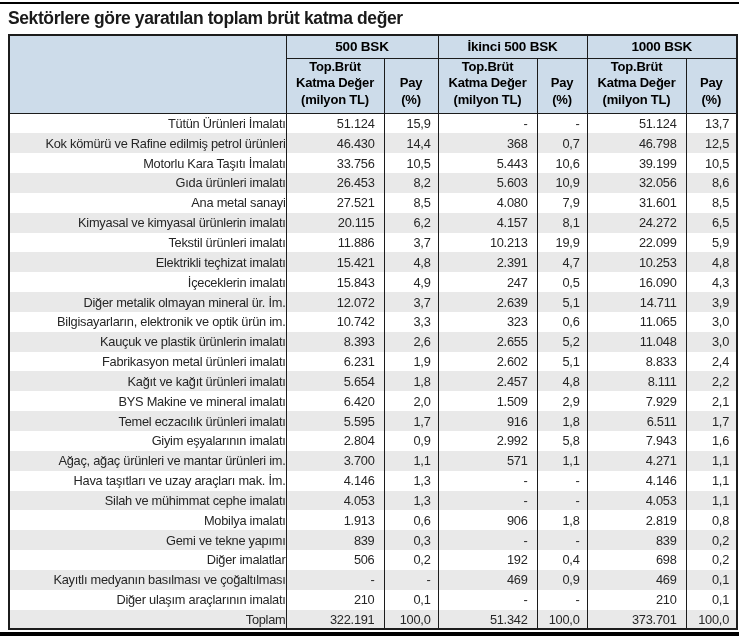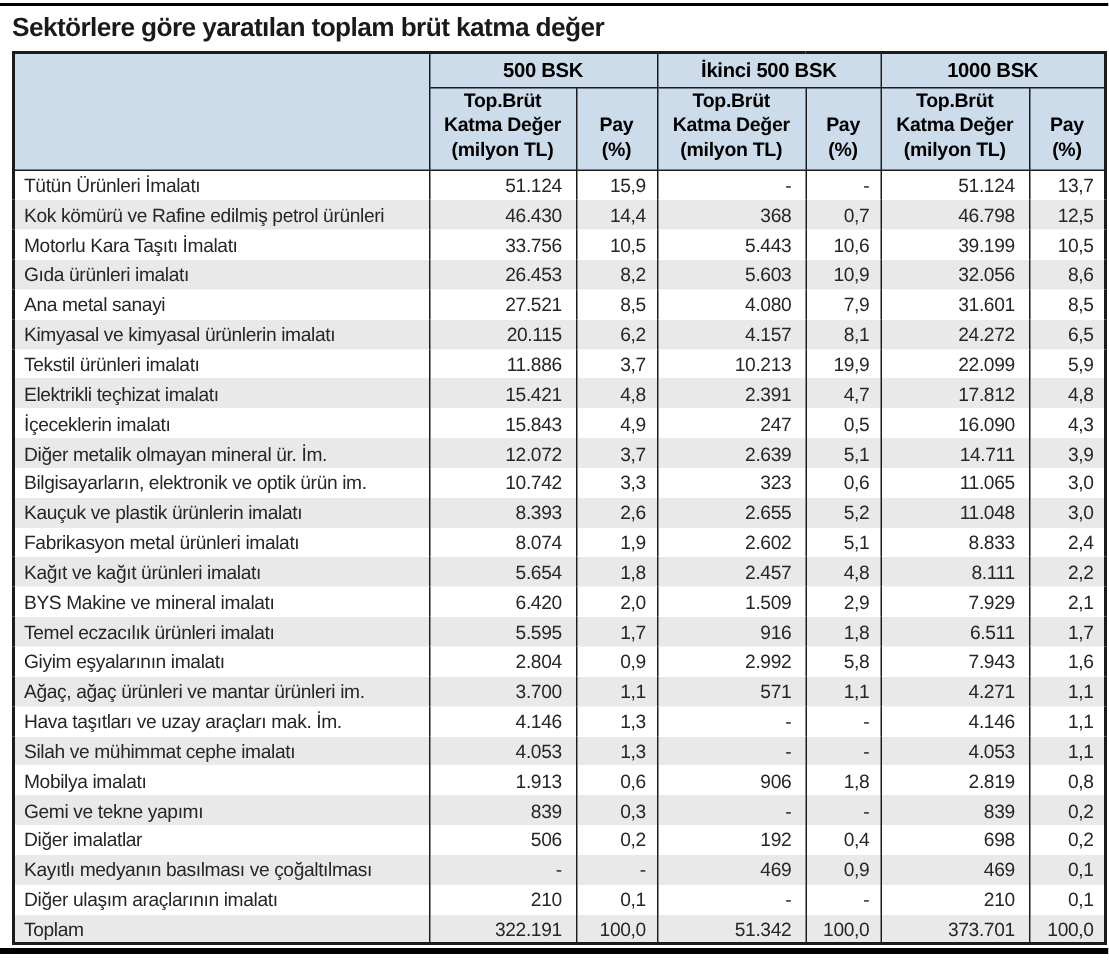--- a/index.html
+++ b/index.html
@@ -52,21 +52,21 @@
     height: 19.85px;
     padding: 0;
     font-size: 12.8px;
     color: #262626;
     letter-spacing: -0.25px;
     white-space: nowrap;
     overflow: hidden;
     border-left: 1px solid var(--border, #1c1c1c);
     border-right: 1px solid var(--border, #1c1c1c);
   }
-  tbody td.sector { text-align: left; padding-left: 6px; }
+  tbody td.sector { text-align: right; padding-left: 6px; }
   tbody td.num    { text-align: right; padding-right: 9px; }
   tbody td.pay    { text-align: right; padding-right: 7px; }
   tbody tr:nth-child(even) { background: var(--stripe, #e9e9e9); }
   tbody tr:nth-child(odd)  { background: #ffffff; }
   .bottom-rule {
     margin-top: 2px;
     height: 4px;
     width: 739px;
     background: var(--rule, #000);
   }
@@ -188,21 +188,21 @@
         <td class="pay">19,9</td>
         <td class="num">22.099</td>
         <td class="pay">5,9</td>
       </tr>
       <tr>
         <td class="sector">Elektrikli teçhizat imalatı</td>
         <td class="num">15.421</td>
         <td class="pay">4,8</td>
         <td class="num">2.391</td>
         <td class="pay">4,7</td>
-        <td class="num">17.812</td>
+        <td class="num">10.253</td>
         <td class="pay">4,8</td>
       </tr>
       <tr>
         <td class="sector">İçeceklerin imalatı</td>
         <td class="num">15.843</td>
         <td class="pay">4,9</td>
         <td class="num">247</td>
         <td class="pay">0,5</td>
         <td class="num">16.090</td>
         <td class="pay">4,3</td>
@@ -229,21 +229,21 @@
         <td class="sector">Kauçuk ve plastik ürünlerin imalatı</td>
         <td class="num">8.393</td>
         <td class="pay">2,6</td>
         <td class="num">2.655</td>
         <td class="pay">5,2</td>
         <td class="num">11.048</td>
         <td class="pay">3,0</td>
       </tr>
       <tr>
         <td class="sector">Fabrikasyon metal ürünleri imalatı</td>
-        <td class="num">8.074</td>
+        <td class="num">6.231</td>
         <td class="pay">1,9</td>
         <td class="num">2.602</td>
         <td class="pay">5,1</td>
         <td class="num">8.833</td>
         <td class="pay">2,4</td>
       </tr>
       <tr>
         <td class="sector">Kağıt ve kağıt ürünleri imalatı</td>
         <td class="num">5.654</td>
         <td class="pay">1,8</td>

